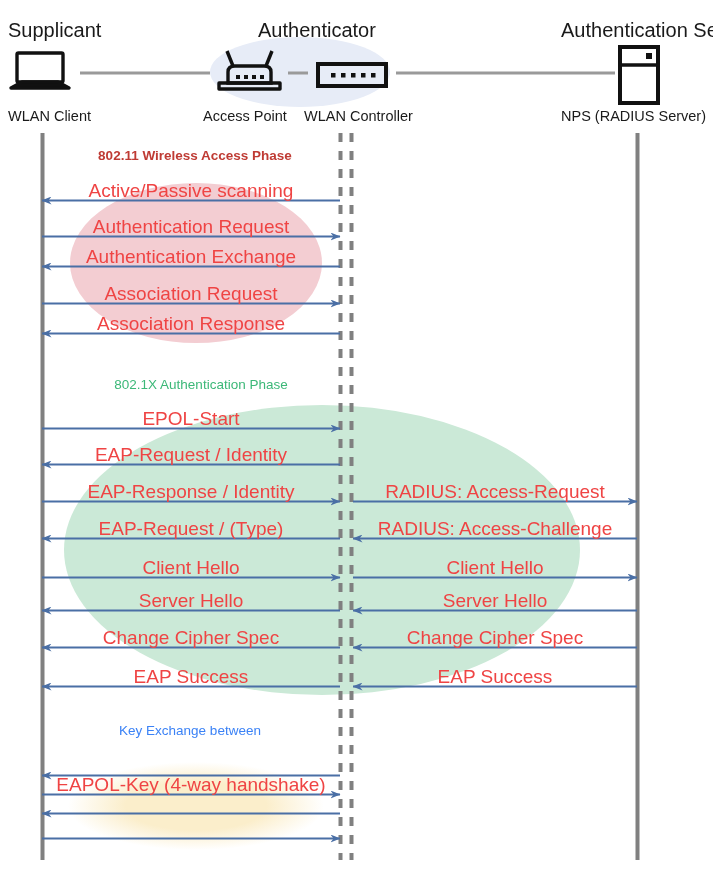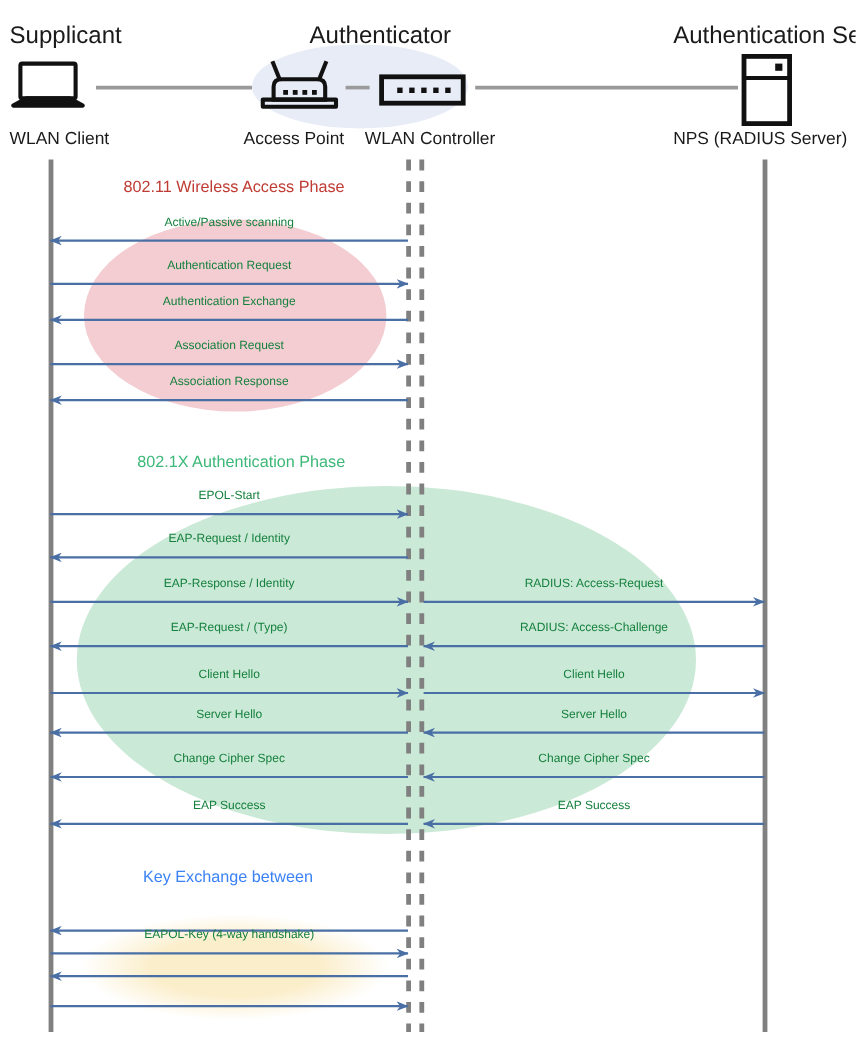--- a/index.html
+++ b/index.html
@@ -7,21 +7,21 @@
        font-family:"Liberation Sans","DejaVu Sans",sans-serif;
        -webkit-font-smoothing:antialiased;}
   #stage{position:absolute;left:0;top:0;width:713px;height:875px;}
   svg#canvas{position:absolute;left:0;top:0;width:713px;height:875px;}
 
   .hdr-title{position:absolute;font-size:20px;color:#1a1a1a;white-space:nowrap;}
   .node-label{position:absolute;font-size:14.5px;color:#1a1a1a;white-space:nowrap;}
 
   .phase-label{position:absolute;font-size:13.5px;white-space:nowrap;text-align:center;
                line-height:19px;font-weight:400;}
-  .msg-label{position:absolute;font-size:10px;color:#15803d;white-space:nowrap;
+  .msg-label{position:absolute;font-size:19px;color:#ef4444;white-space:nowrap;
              text-align:center;}
 </style>
 </head>
 <body>
 
 <div id="stage">
 
   <svg id="canvas" viewBox="0 0 713 875">
     <defs>
       <marker id="ah-r" markerWidth="10" markerHeight="8" refX="9.5" refY="4" orient="auto" markerUnits="userSpaceOnUse">
@@ -121,21 +121,21 @@
 
   <div class="hdr-title" style="left:8px;top:19px;">Supplicant</div>
   <div class="hdr-title" style="left:258px;top:19px;">Authenticator</div>
   <div class="hdr-title" style="left:561px;top:19px;">Authentication Server</div>
 
   <div class="node-label" style="left:8px;top:108px;">WLAN Client</div>
   <div class="node-label" style="left:203px;top:108px;">Access Point</div>
   <div class="node-label" style="left:304px;top:108px;">WLAN Controller</div>
   <div class="node-label" style="left:561px;top:108px;">NPS (RADIUS Server)</div>
 
-  <div class="phase-label" style="left:85px;top:146px;width:220px;color:#bf3b34;">802.11 Wireless Access Phase</div>
+  <div class="phase-label" style="left:85px;top:146px;width:220px;color:#bf3b34;font-weight:bold;">802.11 Wireless Access Phase</div>
 
   <div class="phase-label" style="left:96px;top:375px;width:210px;color:#3cb878;">802.1X Authentication Phase</div>
 
   <div class="phase-label" style="left:86px;top:721px;width:208px;color:#3b82f6;">
     <span>Key Exchange between</span><br>
   </div>
 
   <div id="label-layer">
       <div class="msg-label" style="left: 31px; top: 180px; width: 320px;">Active/Passive scanning</div>
       <div class="msg-label" style="left: 31px; top: 216px; width: 320px;">Authentication Request</div>

